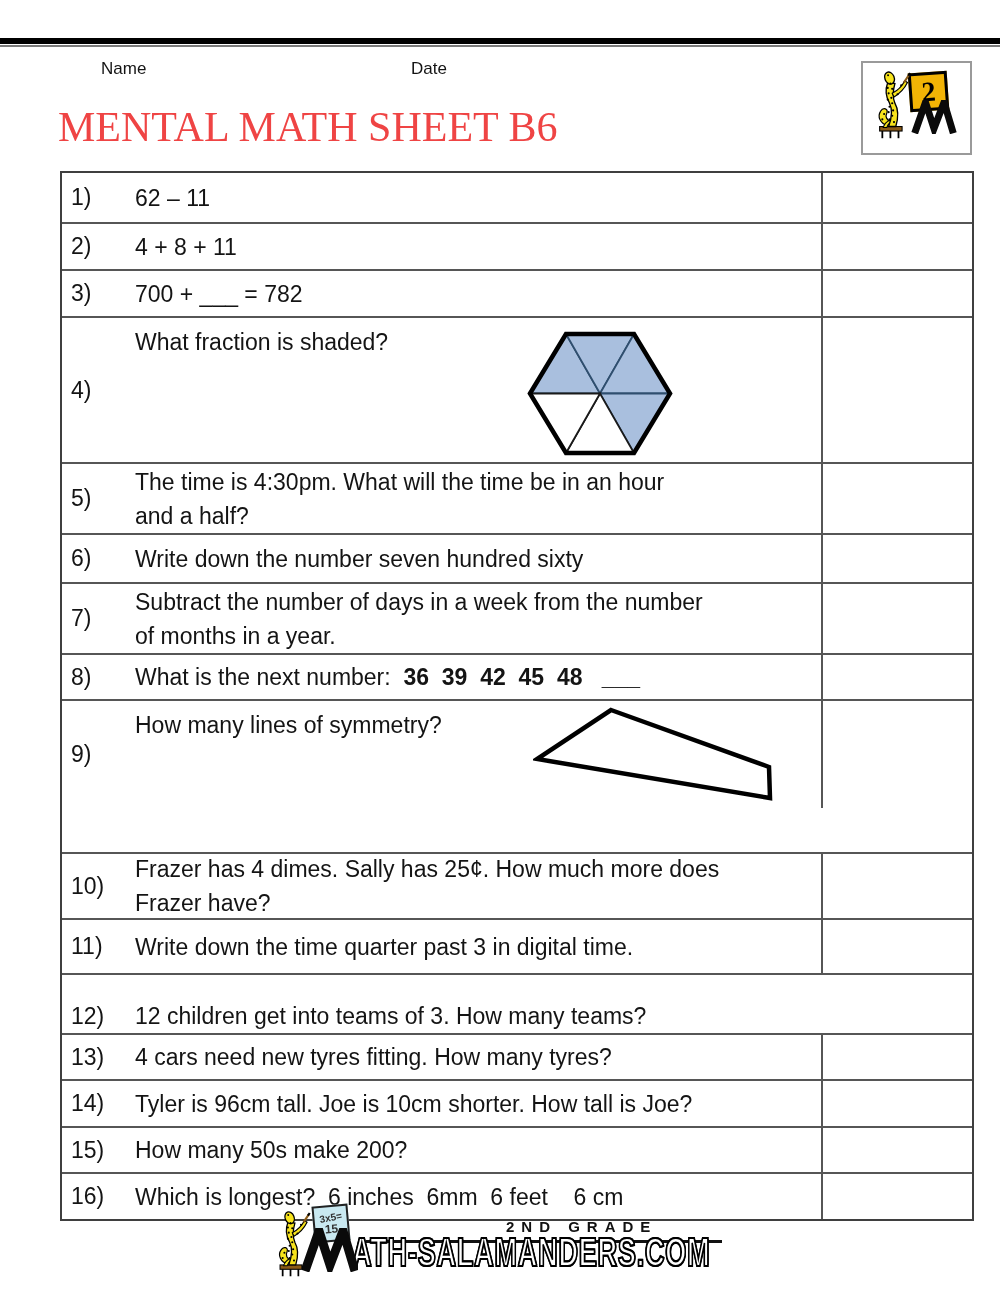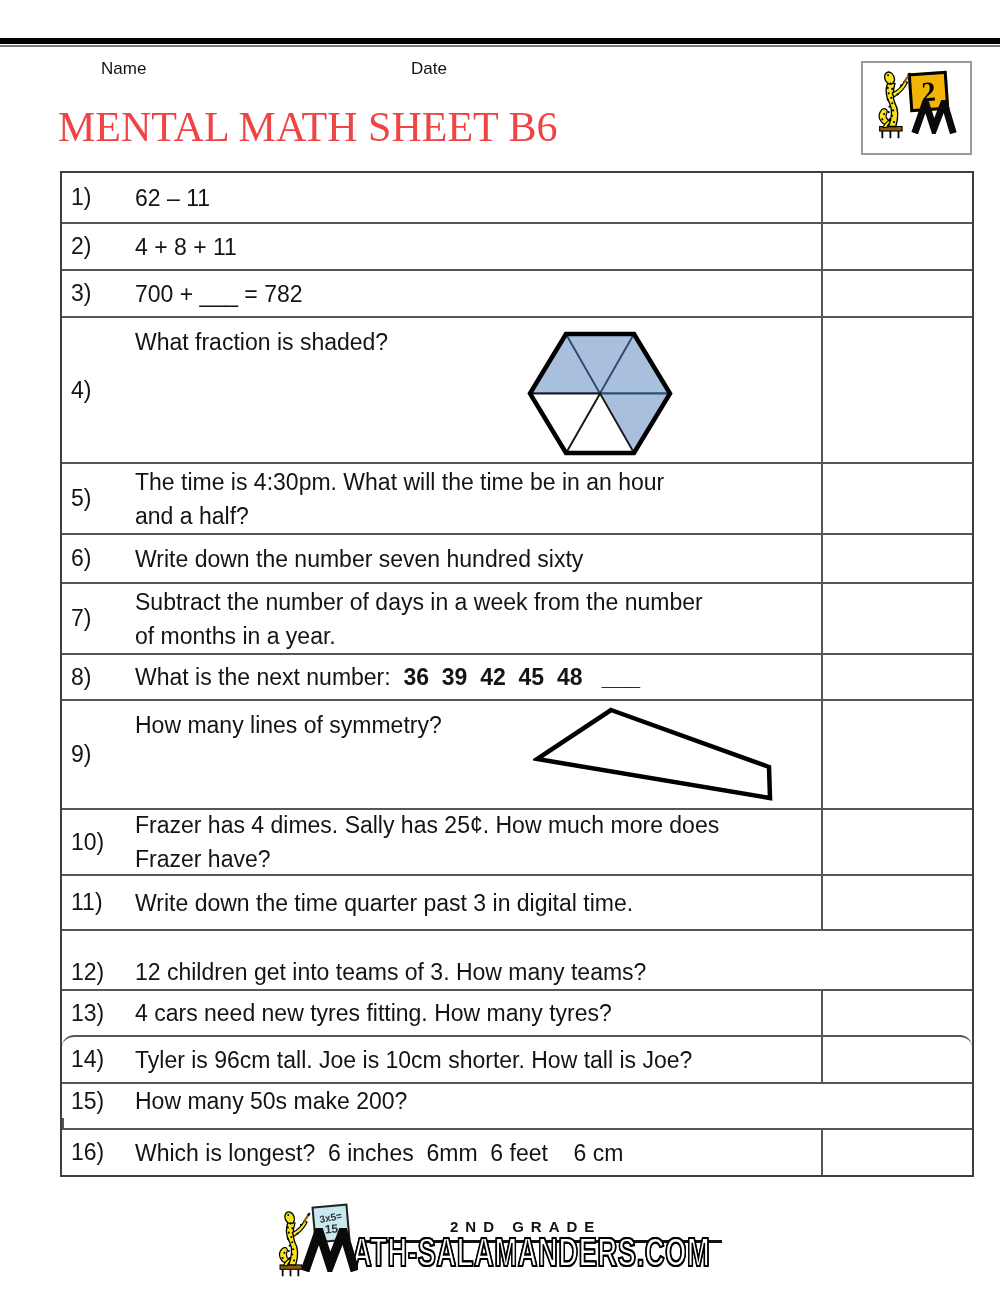--- a/index.html
+++ b/index.html
@@ -34,21 +34,21 @@
   .qcell{width:759px;display:flex;position:relative;box-sizing:border-box;}
   .acell{flex:1;border-left:2px solid #565656;box-sizing:border-box;}
   .qnum{width:73px;padding-left:9px;display:flex;align-items:center;font-size:23px;box-sizing:border-box;}
   .qtext{flex:1;display:flex;align-items:center;font-size:23px;line-height:34px;
          white-space:pre-wrap;padding-right:4px;box-sizing:border-box;}
   .qtext.top-align{align-items:flex-start;padding-top:7px;}
   .qbold{font-weight:700;}
   .shape-wrap{position:absolute;}
 
   
-  .grade-label{position:absolute;left:450px;top:1218px;font-size:15px;font-weight:700;
+  .grade-label{position:absolute;left:506px;top:1218px;font-size:15px;font-weight:700;
                letter-spacing:7px;color:#111;}
   .footer-rule{position:absolute;left:366px;top:1240px;width:356px;height:3px;background:#111;}
   .site-m{position:absolute;left:302px;top:1228px;width:56px;height:44px;}
   .site-text{position:absolute;left:352px;top:1232px;font-size:40px;line-height:40px;font-weight:700;
              color:#fff;-webkit-text-stroke:2.2px #000;
              text-shadow:-1px -1px 0 #000,1px -1px 0 #000,-1px 1px 0 #000,1px 1px 0 #000;
              transform:scaleX(0.68);transform-origin:0 50%;letter-spacing:1px;white-space:nowrap;}
   .board{position:absolute;left:313px;top:1205px;width:32px;height:33px;background:#c9e9f1;
          border:2px solid #222;transform:rotate(-5deg);display:flex;flex-direction:column;
          align-items:center;justify-content:center;z-index:1;}
@@ -179,21 +179,21 @@
       <div class="row" style="height: 109px;">
         <div class="qcell">
           <div class="qnum">9)</div>
           <div class="qtext top-align">How many lines of symmetry?</div>
           <div class="shape-wrap" style="left: 471px; top: 5px;"><svg viewBox="0 0 245 98" width="245" height="98">
               <polygon points="78,4 236,61 237,92 4,53" fill="none" stroke="#000000" stroke-width="4.5" stroke-linejoin="miter"></polygon>
             </svg></div>
         </div>
         <div class="acell"></div>
       </div>
-      <div class="row" style="height: 66px;">
+      <div class="row" style="height: 66px; margin-top: 44px;">
         <div class="qcell">
           <div class="qnum">10)</div>
           <div class="qtext">Frazer has 4 dimes. Sally has 25¢. How much more does
 Frazer have?</div>
         </div>
         <div class="acell"></div>
       </div>
       <div class="row" style="height: 55px;">
         <div class="qcell">
           <div class="qnum">11)</div>
@@ -208,28 +208,28 @@
         </div>
         <div class="acell"></div>
       </div>
       <div class="row" style="height: 46px;">
         <div class="qcell">
           <div class="qnum">13)</div>
           <div class="qtext">4 cars need new tyres fitting. How many tyres?</div>
         </div>
         <div class="acell"></div>
       </div>
-      <div class="row" style="height: 47px; border-radius: 12px;">
+      <div class="row" style="height: 47px;">
         <div class="qcell">
           <div class="qnum">14)</div>
           <div class="qtext">Tyler is 96cm tall. Joe is 10cm shorter. How tall is Joe?</div>
         </div>
         <div class="acell"></div>
       </div>
-      <div class="row" style="height: 46px; flex-direction: column;">
+      <div class="row" style="height: 46px;">
         <div class="qcell">
           <div class="qnum">15)</div>
           <div class="qtext">How many 50s make 200?</div>
         </div>
         <div class="acell"></div>
       </div>
       <div class="row" style="height: 47px;">
         <div class="qcell">
           <div class="qnum">16)</div>
           <div class="qtext">Which is longest?  6 inches  6mm  6 feet    6 cm</div>

